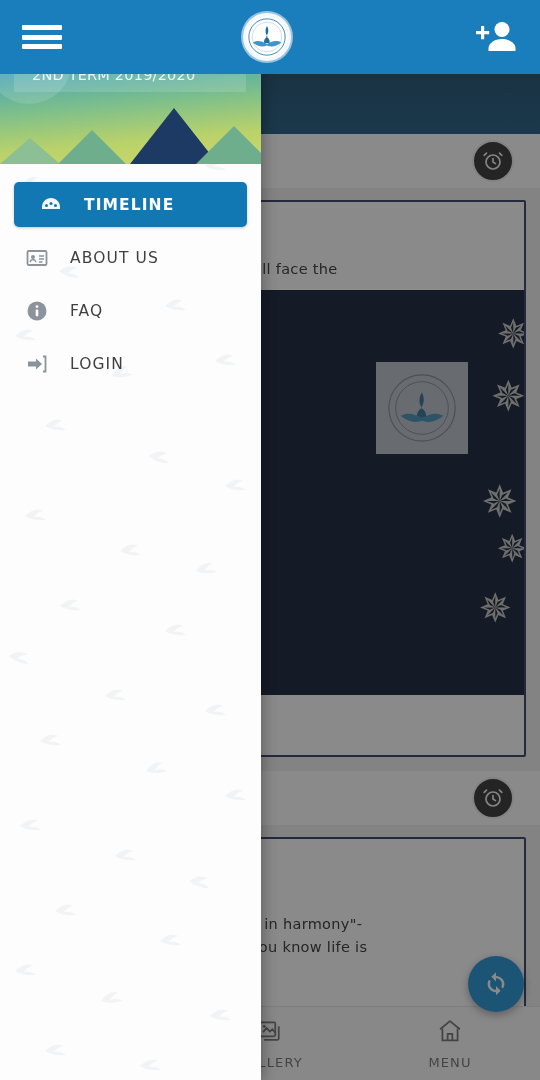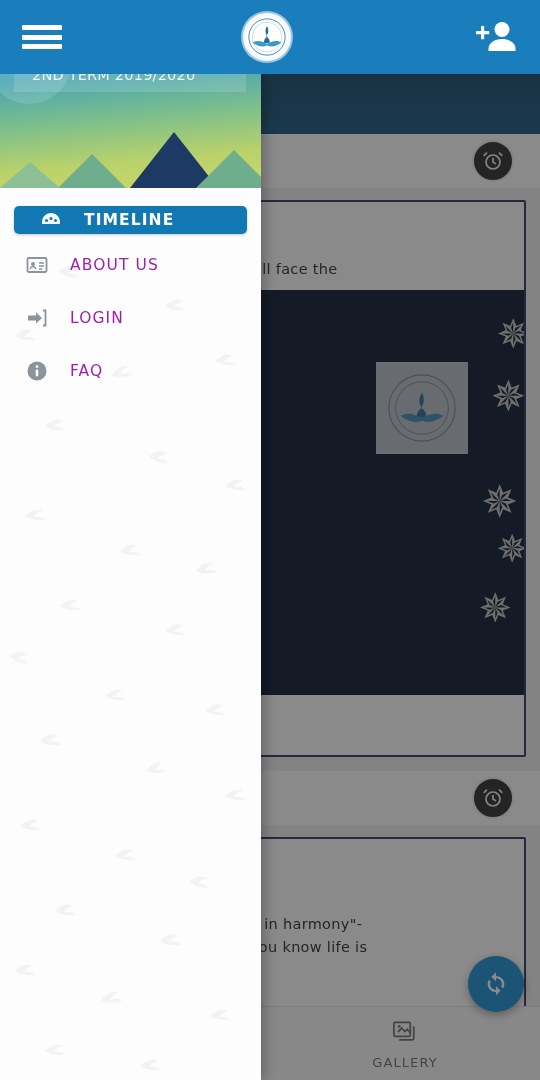--- a/index.html
+++ b/index.html
@@ -103,41 +103,41 @@
   .scrim { position: absolute; inset: 0; background: rgba(30,30,30,.52); z-index: 10; }
 
   
   .drawer {
     position: absolute; top: 0; left: 0; width: 261px; height: 1080px;
     background: #fdfdfd; z-index: 20; overflow: hidden;
     box-shadow: 3px 0 12px rgba(0,0,0,.28);
   }
   .drawer-birds { position:absolute; inset:0; opacity: .5; }
   .drawer-head {
-    position: relative; width: 261px; height: 188px; overflow: hidden;
+    position: relative; width: 261px; height: 164px; overflow: hidden;
   }
   .sky { position:absolute; inset:0; background: linear-gradient(175deg,#2f86c4 0%, #45a3b6 38%, #7fc08a 62%, #b9d26a 82%, #cfd86a 100%); }
   .sun { position:absolute; left: -14px; top: 18px; width: 86px; height: 86px; border-radius:50%; background: rgba(255,255,255,.13); }
   .cloud { position:absolute; border-radius: 40px; background: rgba(255,255,255,.17); }
   .mtn { position: absolute; bottom: 0; width: 0; height: 0; border-style: solid; border-color: transparent; }
   .head-overlay {
     position:absolute; left: 14px; top: 20px; width: 232px; height: 72px;
     background: rgba(255,255,255,.14); padding: 12px 0 0 18px;
   }
   .guest-name { color:#ffffff; font-size: 22px; font-weight: bold; letter-spacing:.4px; font-family: "DejaVu Sans", sans-serif; }
   .guest-term { color:#eef4f4; font-size: 14.5px; margin-top: 10px; letter-spacing:.2px; font-family: "DejaVu Sans", sans-serif; }
 
   .drawer-list { position: relative; padding-top: 18px; }
   .ditem {
     position: relative; display:flex; align-items:center; gap: 20px;
     height: 45px; margin: 0 0 8px 0; padding-left: 24px; cursor:pointer;
   }
-  .ditem .dlabel { font-size: 15.5px; color: #a21caf; letter-spacing: 1.1px; font-family: "DejaVu Sans", sans-serif; }
+  .ditem .dlabel { font-size: 15.5px; color: #404040; letter-spacing: 1.1px; font-family: "DejaVu Sans", sans-serif; }
   .ditem.active {
-    margin: 0 14px 8px 14px; height: 28px;
+    margin: 0 14px 8px 14px; height: 45px;
     background: #1278b4; border-radius: 5px; box-shadow: 0 1px 3px rgba(0,0,0,.22);
   }
   .ditem.active .dlabel { color:#ffffff; font-weight: bold; }
   .ditem:not(.active) { margin-bottom: 8px; }
   .dicon { width: 26px; height: 26px; display:flex; align-items:center; justify-content:center; flex:none; }
 </style>
 </head>
 <body>
 
 <div id="root">
@@ -242,20 +242,30 @@
       <div class="navitem">
         <span>
           <svg width="28" height="28" viewBox="0 0 24 24" fill="none" stroke="#6d6d6d" stroke-width="1.5">
             <rect x="2.5" y="4.5" width="14" height="12" rx="1"></rect>
             <path d="M6 13l3-3.5 3 3 2-2 2.5 3"></path>
             <circle cx="7" cy="8" r="1.2" fill="#6d6d6d" stroke="none"></circle>
             <path d="M19.5 8v10.5a1 1 0 0 1-1 1H7"></path>
           </svg>
         </span>
         <span class="lbl">GALLERY</span>
+      </div>
+      <div class="navitem">
+        <span>
+          <svg width="28" height="28" viewBox="0 0 24 24" fill="none" stroke="#6d6d6d" stroke-width="1.5">
+            <path d="M3.5 10.5 12 3.5l8.5 7"></path>
+            <path d="M5.5 10v10h13V10"></path>
+            <path d="M10 20v-5.5h4V20"></path>
+          </svg>
+        </span>
+        <span class="lbl">MENU</span>
       </div>
     </div>
   </div>
 
   <div class="scrim"></div>
 
   <div class="drawer">
 
     <svg class="drawer-birds" viewBox="0 0 261 1080" preserveAspectRatio="none">
       <defs>
@@ -338,36 +348,36 @@
             <path d="M14 10h5M14 13h5M14 16h3.5" stroke-width="1.4"></path>
           </svg>
         </span>
         <span class="dlabel">ABOUT US</span>
       </div>
 
 
       <div class="ditem">
         <span class="dicon">
           <svg width="24" height="24" viewBox="0 0 24 24">
-            <path d="M3 9.5h8V6.5l6 5.5-6 5.5v-3H3z" fill="#8b949b"></path>
-            <path d="M18 4.5h2.5v15H18" fill="none" stroke="#8b949b" stroke-width="1.8"></path>
-          </svg>
-        </span>
-        <span class="dlabel">LOGIN</span>
+            <circle cx="12" cy="12" r="9.5" fill="#8b949b"></circle>
+            <circle cx="12" cy="7.6" r="1.4" fill="#ffffff"></circle>
+            <rect x="10.7" y="10.4" width="2.6" height="7" rx="1.1" fill="#ffffff"></rect>
+          </svg>
+        </span>
+        <span class="dlabel">FAQ</span>
       </div>
 
       <div class="ditem">
         <span class="dicon">
           <svg width="24" height="24" viewBox="0 0 24 24">
-            <circle cx="12" cy="12" r="9.5" fill="#8b949b"></circle>
-            <circle cx="12" cy="7.6" r="1.4" fill="#ffffff"></circle>
-            <rect x="10.7" y="10.4" width="2.6" height="7" rx="1.1" fill="#ffffff"></rect>
-          </svg>
-        </span>
-        <span class="dlabel">FAQ</span>
+            <path d="M3 9.5h8V6.5l6 5.5-6 5.5v-3H3z" fill="#8b949b"></path>
+            <path d="M18 4.5h2.5v15H18" fill="none" stroke="#8b949b" stroke-width="1.8"></path>
+          </svg>
+        </span>
+        <span class="dlabel">LOGIN</span>
       </div>
 
 
     </div>
   </div>
 
   <div class="appbar" style="z-index:30;">
     <div class="hamburger">
       <span></span>
         <span></span>

